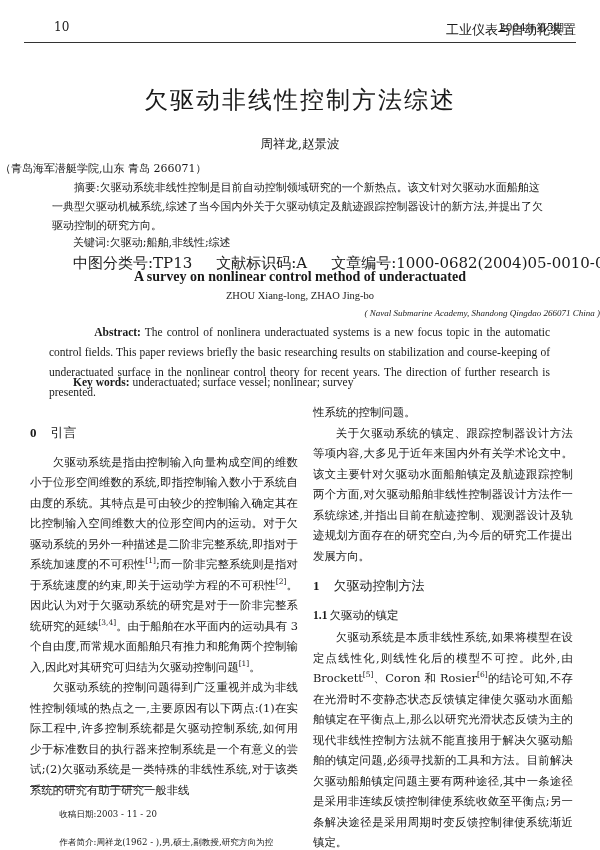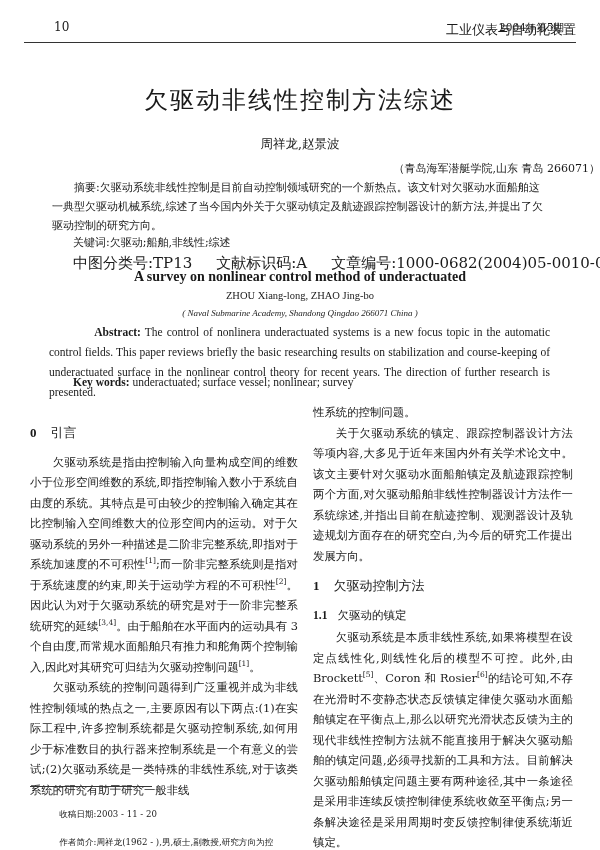--- a/index.html
+++ b/index.html
@@ -17,55 +17,55 @@
   .header .pg { position: absolute; left: 30px; top: 8px; font-size: 12px; }
   .header .journal { position: absolute; left: 0; right: 0; top: 9px; text-align: right; font-size: 13px; }
   .header .issue { position: absolute; right: 12px; top: 9px; font-size: 10.5px; }
 
   .title {
     position: absolute; left: 0; right: 0; top: 84px;
     text-align: center; font-size: 24px; letter-spacing: 2px;
     font-family: Liberation Serif, serif; font-weight: normal;
   }
   .authors { position: absolute; left: 0; right: 0; top: 136px; text-align: center; font-size: 12.5px; }
-  .affil { position: absolute; left: 0; right: 0; top: 161px; text-align: right; font-size: 11px; }
+  .affil { position: absolute; left: 0; right: 0; top: 161px; text-align: left; font-size: 11px; }
 
   .abstract-cn {
     position: absolute; left: 52px; right: 50px; top: 178px;
     font-size: 11px; line-height: 19px; text-indent: 2em;
   }
   .keywords-cn { position: absolute; left: 73px; top: 235px; font-size: 11px; }
   .class-line { position: absolute; left: 73px; top: 254px; font-size: 15px; white-space: pre; }
   .class-line span { margin-right: 24px; }
 
   .en-title {
     position: absolute; left: 0; right: 0; top: 269px; text-align: center;
     font-family: "Liberation Serif", serif; font-weight: bold; font-size: 14px;
   }
   .en-authors { position: absolute; left: 0; right: 0; top: 290px; text-align: center; font-family: "Liberation Serif", serif; font-size: 10.5px; }
-  .en-affil { position: absolute; left: 0; right: 0; top: 308px; text-align: center; font-family: "Liberation Serif", serif; font-style: italic; font-size: 9px; }
+  .en-affil { position: absolute; left: 0; right: 0; top: 308px; text-align: right; font-family: "Liberation Serif", serif; font-style: italic; font-size: 9px; }
 
   .en-abstract {
     position: absolute; left: 49px; right: 50px; top: 322px;
     font-family: "Liberation Serif", serif; font-size: 11.5px; line-height: 20px;
     text-align: justify; text-indent: 2.2em;
   }
   .en-abstract b { font-weight: bold; margin-left: 20px; }
   .en-keywords { position: absolute; left: 73px; top: 376px; font-family: "Liberation Serif", serif; font-size: 11.5px; }
   .en-keywords b { font-weight: bold; }
 
   .col { position: absolute; font-size: 11.4px; line-height: 20.5px; text-align: justify; }
   .col-left { left: 30px; width: 268px; top: 423px; }
   .col-right { left: 313px; width: 260px; top: 402px; }
   .col p { margin: 0; text-indent: 2em; }
   .col p.noindent { text-indent: 0; }
   .sec-h { font-size: 13px; margin: 0 0 8px 0; font-family: "DejaVu Sans", sans-serif; }
   .sec-h .num { font-weight: bold; margin-right: 14px; font-family: "Liberation Serif", serif; }
   .sub-h { font-size: 11.5px; margin: 2px 0 2px 0; font-family: "DejaVu Sans", sans-serif; }
-  .sub-h .num { font-weight: bold; margin-right: 10px; font-family: "Liberation Serif", serif; }
+  .sub-h .num { font-weight: bold; margin-right: 2px; font-family: "Liberation Serif", serif; }
   sup { font-size: 7.5px; line-height: 0; }
 
   .footnote-rule { position: absolute; left: 30px; top: 786px; width: 122px; height: 0; border-top: 1.2px solid #333; }
   .footnotes { position: absolute; left: 30px; width: 262px; top: 794px; font-size: 8.6px; line-height: 16px; }
   .footnotes p { margin: 12px; text-indent: 2em; }
 </style>
 </head>
 <body>
 
 <div class="header">

